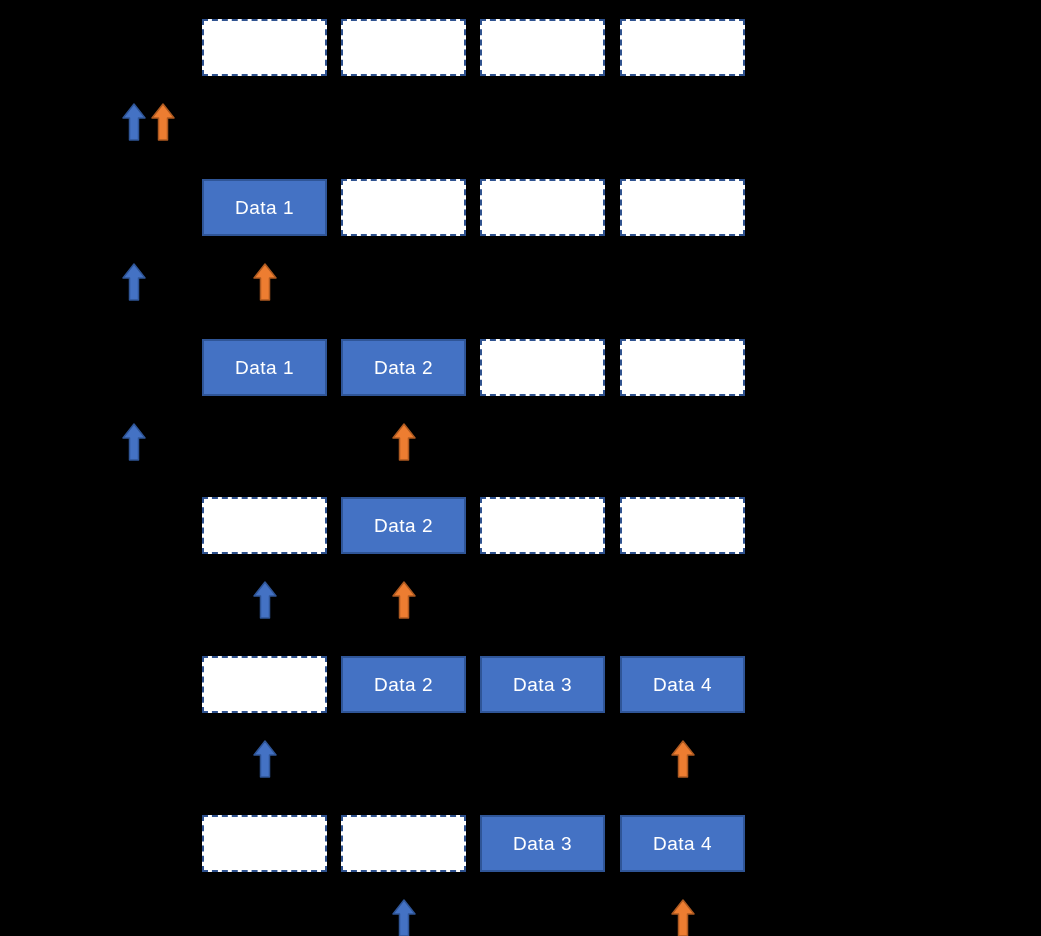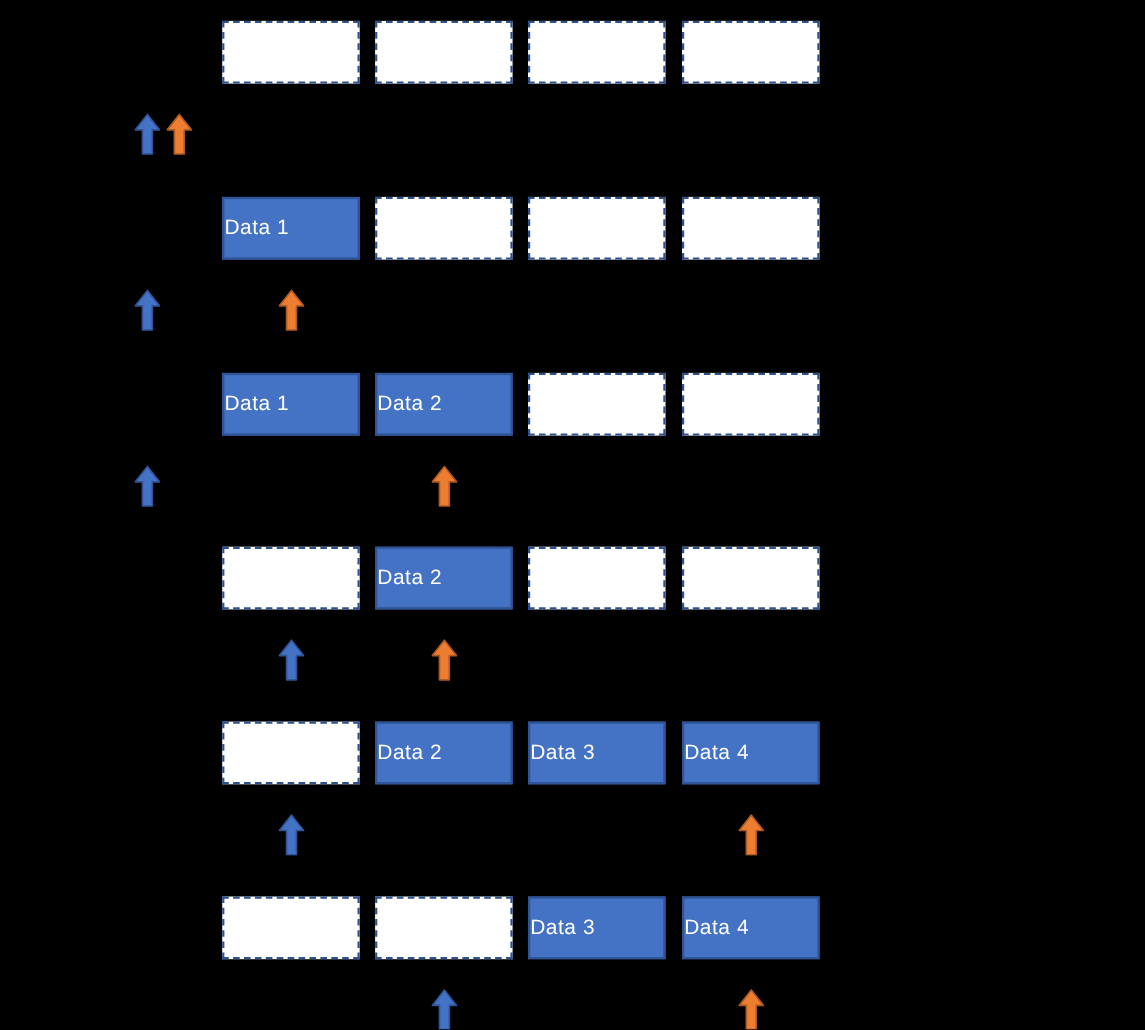--- a/index.html
+++ b/index.html
@@ -15,21 +15,21 @@
     overflow: hidden;
     font-family: "Liberation Sans", sans-serif;
   }
   .slot {
     position: absolute;
     width: 125px;
     height: 57px;
     box-sizing: border-box;
     display: flex;
     align-items: center;
-    justify-content: flex-start;
+    justify-content: center;
   }
   .slot.empty {
     background: #ffffff;
     border: 2px dashed #2F528F;
   }
   .slot.filled {
     background: #4472C4;
     border: 2px solid #2F5597;
   }
   .slot-label {

